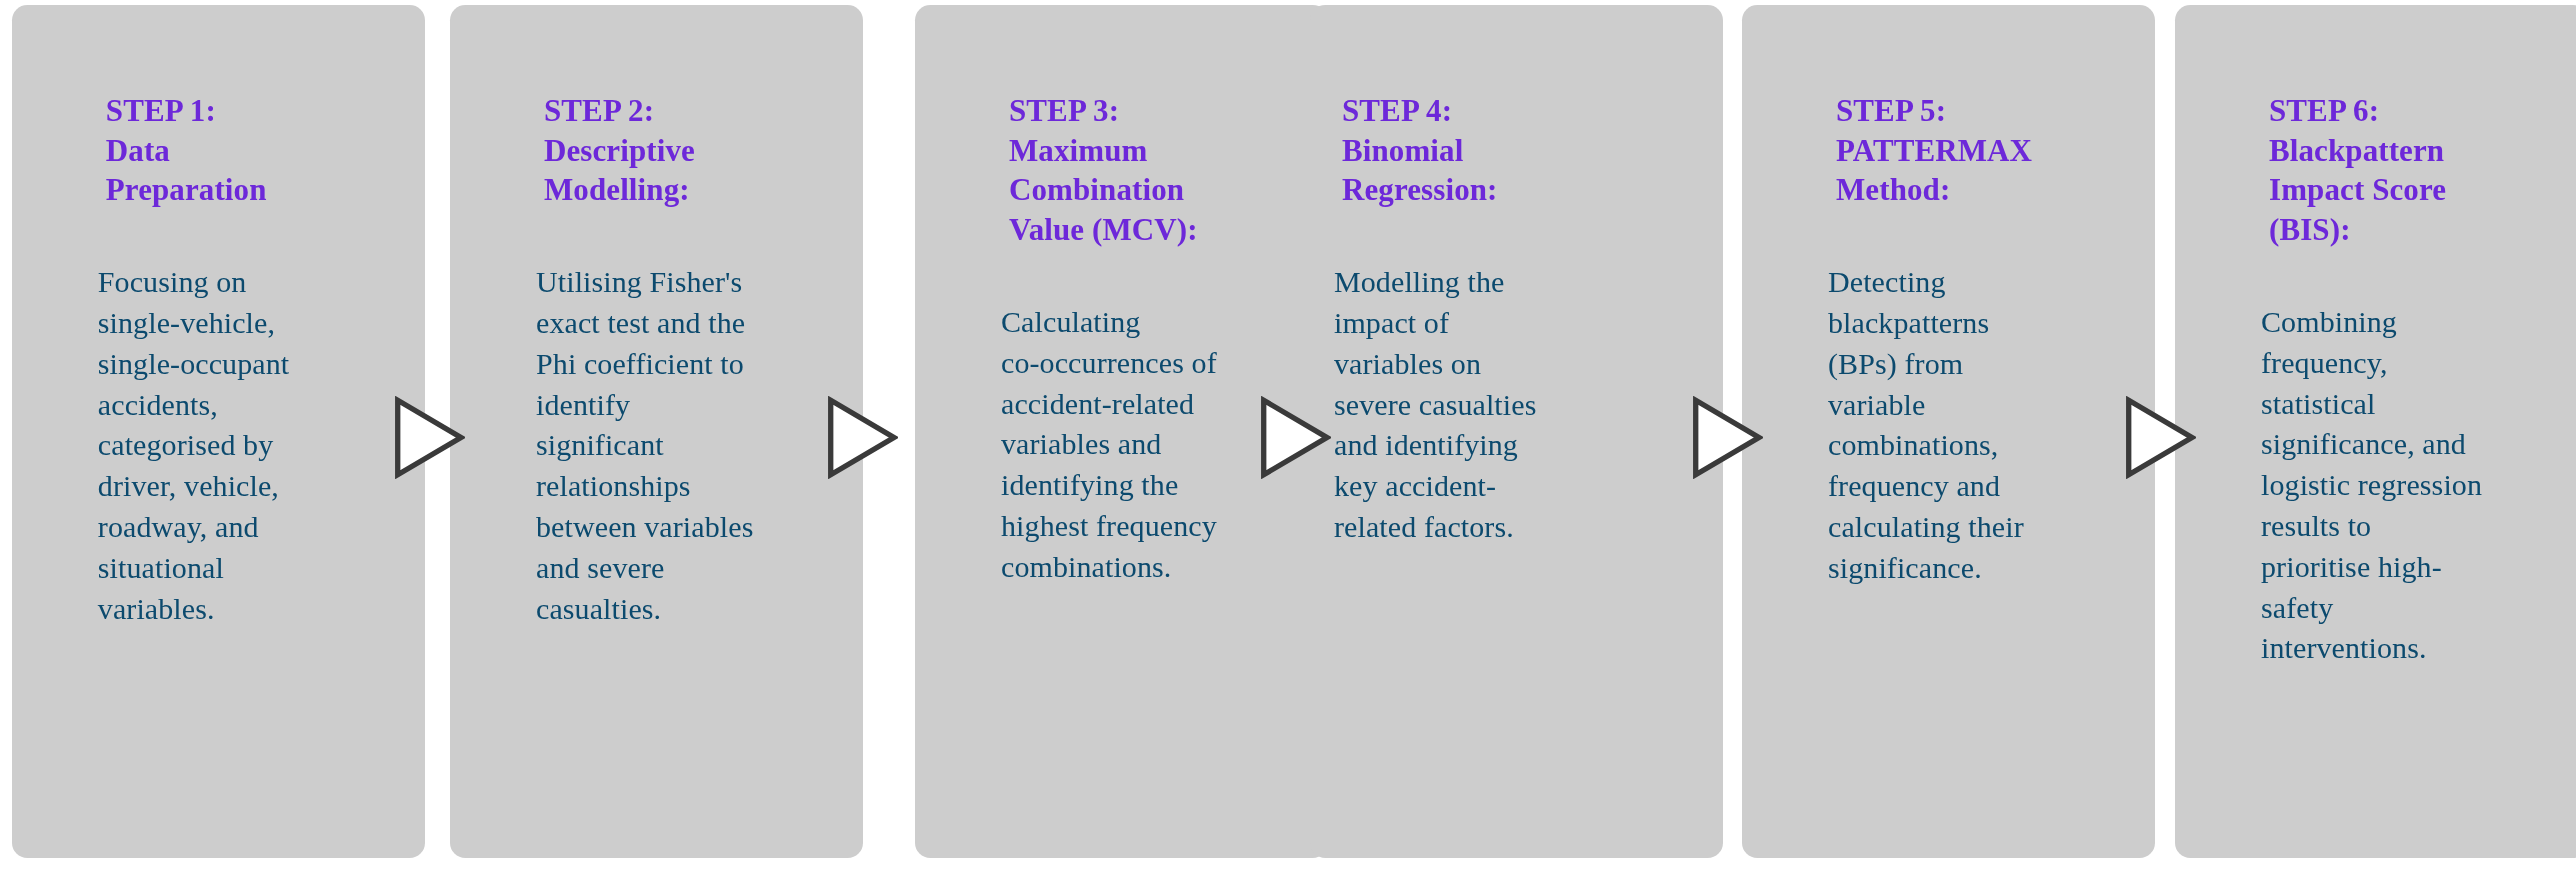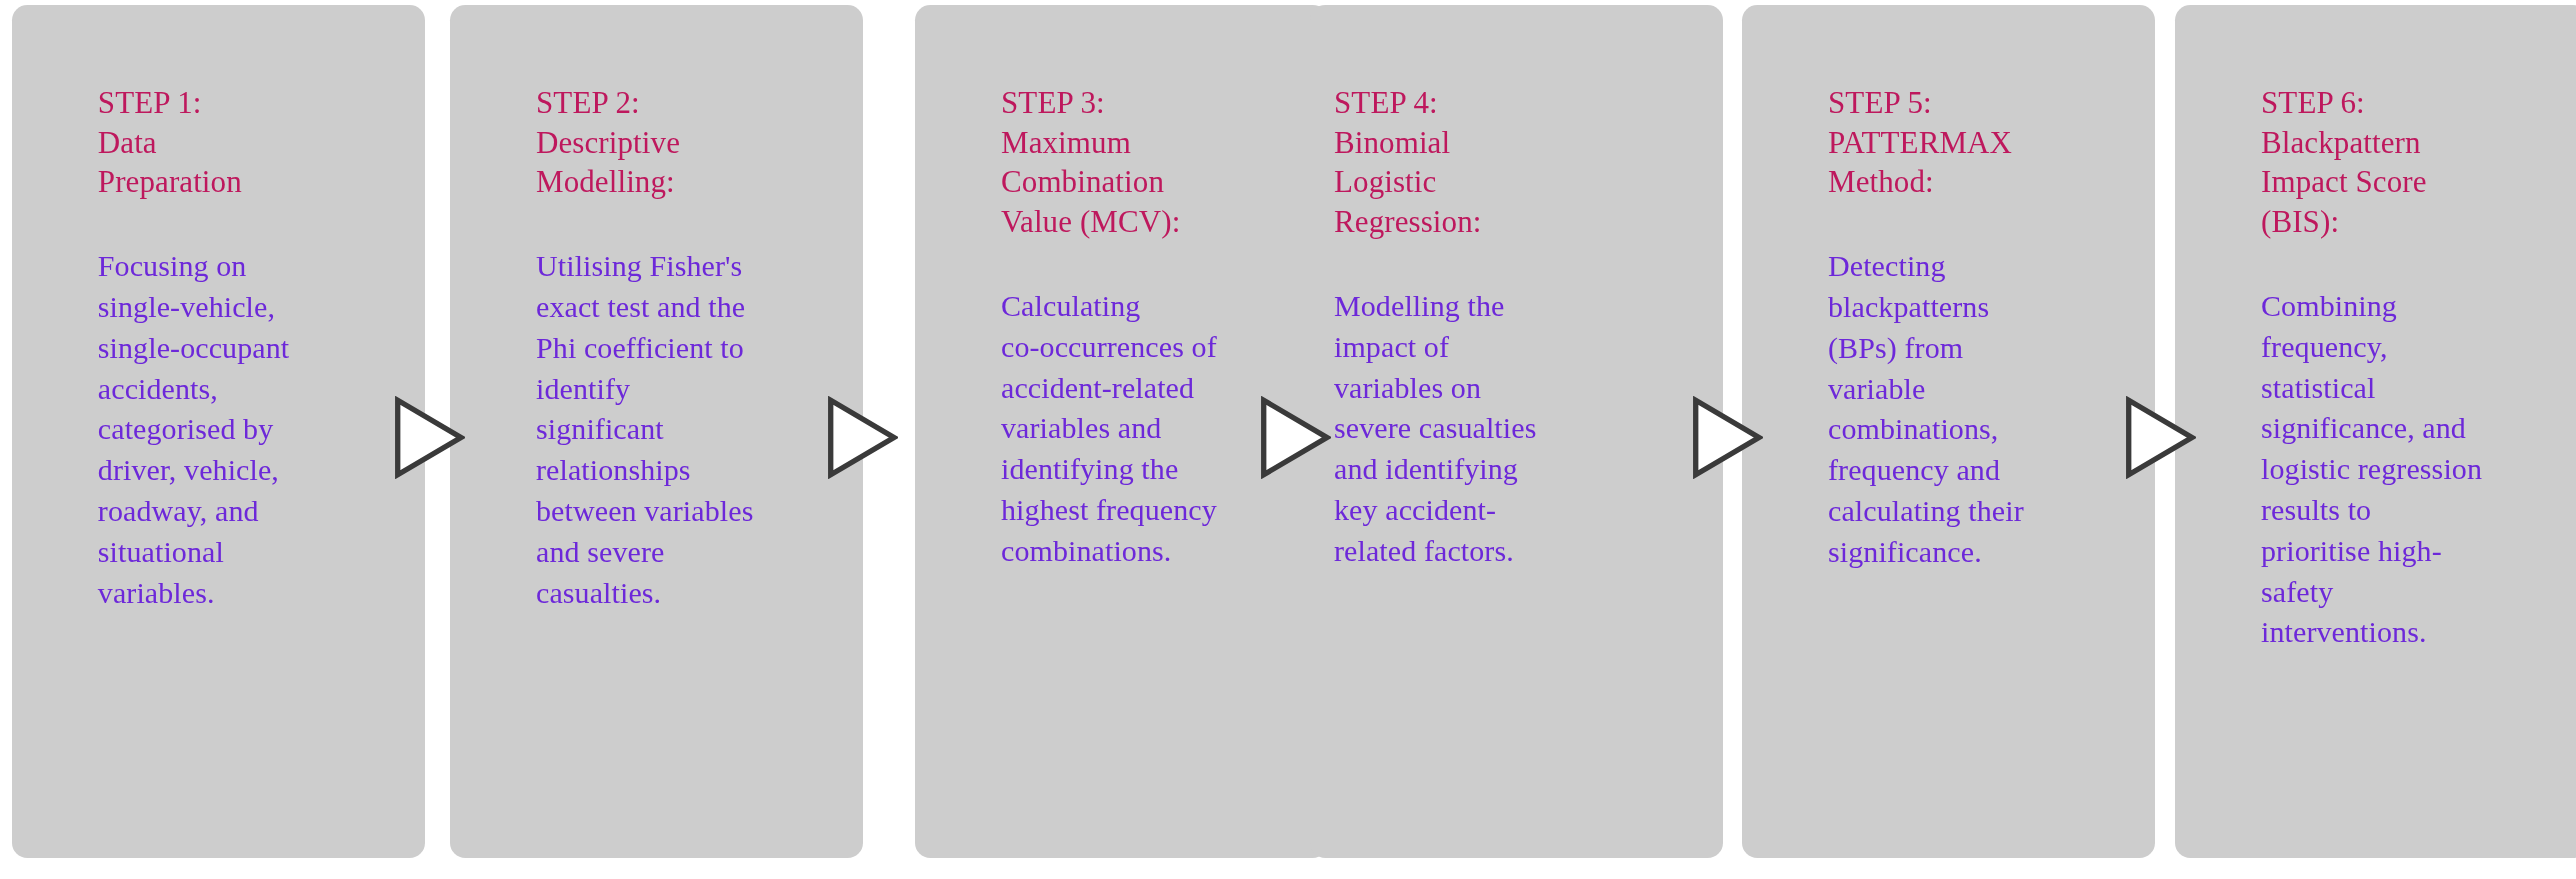--- a/index.html
+++ b/index.html
@@ -27,33 +27,33 @@
     height: 853px;
     width: 413px;
     background: #cdcdcd;
     border-radius: 15.3px;
     box-sizing: border-box;
     padding: 78px 23.6px 23.6px 86px;
   }
 
   .step-heading {
     font-size: 31px;
-    font-weight: normal;
+    font-weight: bold;
     line-height: 1.285;
-    color: #be185d;
+    color: #6d28d9;
     letter-spacing: 0.1px;
-    margin: 0;
+    margin: 8px;
   }
 
   .step-body {
     margin: 0;
     font-size: 30px;
     font-weight: normal;
     line-height: 1.36;
-    color: #6d28d9;
+    color: #0c4a6e;
     letter-spacing: 0.1px;
   }
 
   .body-spacer {
     height: 44px;
   }
 
   .hline { display: block; white-space: pre; }
 
   .arrow {
@@ -122,21 +122,20 @@
         <span class="hline">variables and</span>
         <span class="hline">identifying the</span>
         <span class="hline">highest frequency</span>
         <span class="hline">combinations.</span>
       </div>
     </div>
     <div class="step-box" style="left: 1310px; padding-left: 24px;">
       <div class="step-heading">
         <span class="hline">STEP 4:</span>
         <span class="hline">Binomial</span>
-        <span class="hline">Logistic</span>
         <span class="hline">Regression:</span>
       </div>
       <div class="body-spacer"></div>
       <div class="step-body">
         <span class="hline">Modelling the</span>
         <span class="hline">impact of</span>
         <span class="hline">variables on</span>
         <span class="hline">severe casualties</span>
         <span class="hline">and identifying</span>
         <span class="hline">key accident-</span>

